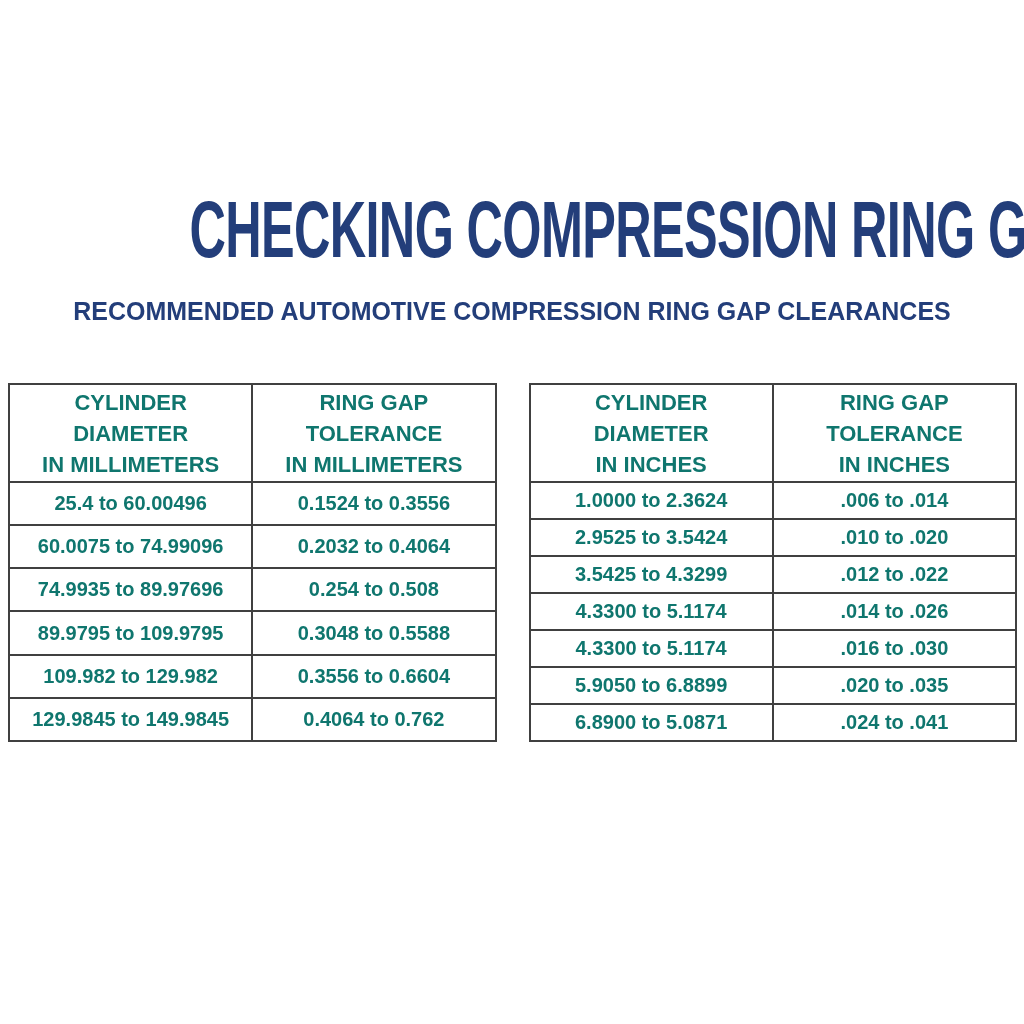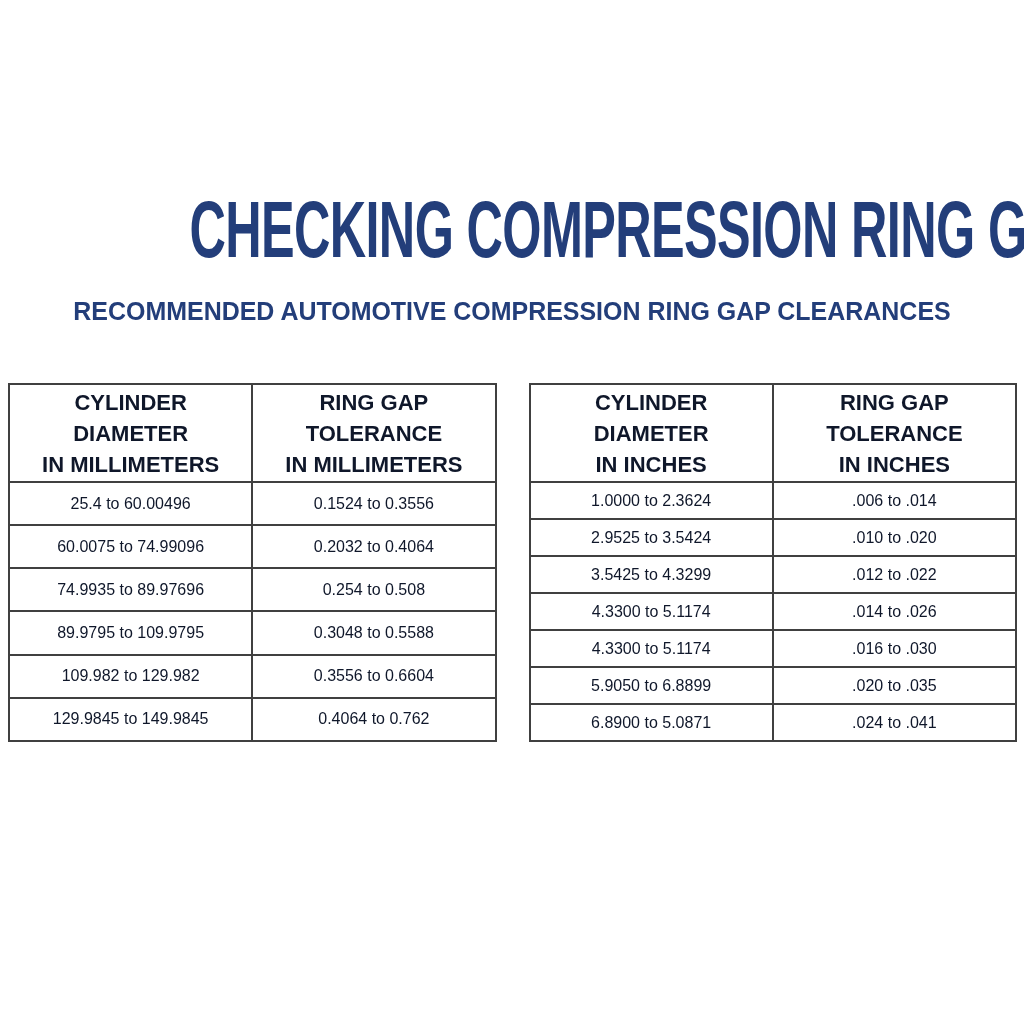--- a/index.html
+++ b/index.html
@@ -58,34 +58,34 @@
     border-collapse: collapse;
     table-layout: fixed;
     width: 489px;
     background: #ffffff;
   }
   table.spec-table th,
   table.spec-table td {
     border: 2px solid #404040;
     text-align: center;
     vertical-align: middle;
-    color: #0f172a;
+    color: #0f766e;
     padding: 0;
   }
   table.spec-table th {
     height: 96px;
     font-size: 22px;
     line-height: 31px;
     font-weight: bold;
     white-space: pre-line;
   }
   table.spec-table td {
     height: 35px;
-    font-size: 16px;
-    font-weight: normal;
+    font-size: 20px;
+    font-weight: bold;
   }
 </style>
 </head>
 <body>
 
 <div class="page">
 
   <h1 class="main-title">CHECKING COMPRESSION RING GAPS</h1>
 
   <h2 class="sub-title">RECOMMENDED AUTOMOTIVE COMPRESSION RING GAP CLEARANCES</h2>

